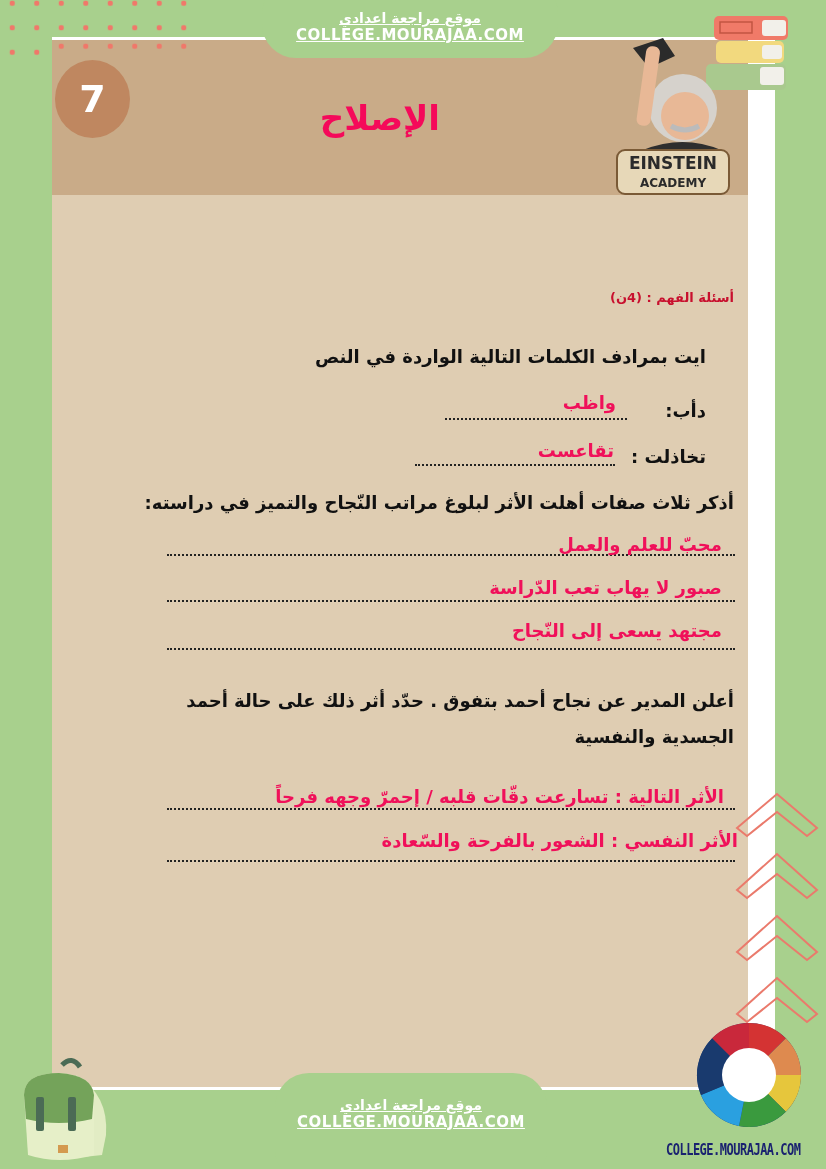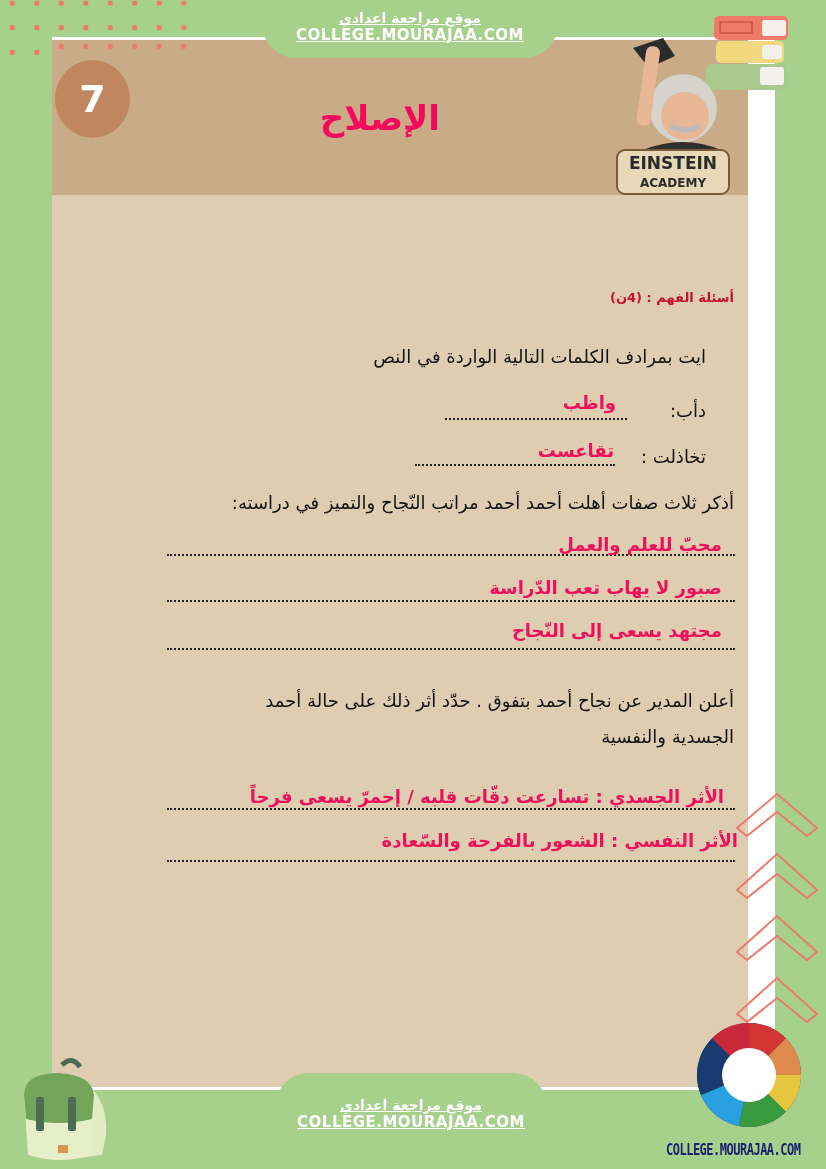--- a/index.html
+++ b/index.html
@@ -21,21 +21,21 @@
   .pill .ar{font-size:14px;text-decoration:underline;display:block;}
   .pill .en{font-size:15px;text-decoration:underline;letter-spacing:0.5px;display:block;font-family:"DejaVu Sans",sans-serif;}
   .pill-top .ar{margin-top:30px;}
   .pill-bottom .ar{margin-top:24px;}
   .num-circle{position:absolute;left:55px;top:60px;width:75px;height:78px;border-radius:50%;background:#bf8760;color:#fff;font-size:38px;font-weight:bold;display:flex;align-items:center;justify-content:center;}
   .page-title{position:absolute;left:250px;top:98px;width:190px;text-align:right;color:#f5095a;font-size:34px;font-weight:bold;direction:rtl;}
   .logo{position:absolute;left:613px;top:38px;width:120px;height:157px;}
   .books{position:absolute;left:700px;top:12px;width:92px;height:84px;}
   .rtl{direction:rtl;text-align:right;position:absolute;}
   .sec-title{right:92px;top:290px;color:#c8102e;font-size:13px;font-weight:bold;}
-  .q{color:#111;font-size:18px;font-weight:normal;}
+  .q{color:#111;font-size:18px;font-weight:bold;}
   .ans{color:#f0105a;font-size:18px;font-weight:bold;}
   .dotline{position:absolute;border-bottom:2px dotted #222;height:0;}
   .arrows{position:absolute;left:735px;top:790px;width:90px;height:260px;}
   .wheel{position:absolute;left:694px;top:1020px;width:110px;height:110px;}
   .site-brand{position:absolute;left:666px;top:1143px;width:150px;font-size:12px;font-weight:bold;color:#1a2270;font-family:"DejaVu Sans Mono",monospace;letter-spacing:-0.5px;transform:scaleY(1.3);}
   .backpack{position:absolute;left:14px;top:1055px;width:100px;height:112px;}
 </style>
 </head>
 <body>
 
@@ -85,36 +85,36 @@
 <div class="rtl q" style="right:120px;top:346px;">ايت بمرادف الكلمات التالية الواردة في النص</div>
 
 <div class="rtl q" style="right:120px;top:400px;">دأب:</div>
 <div class="dotline" style="left:445px;top:418px;width:182px;"></div>
 <div class="rtl ans" style="right:210px;top:392px;">واظب</div>
 
 <div class="rtl q" style="right:120px;top:446px;">تخاذلت :</div>
 <div class="dotline" style="left:415px;top:464px;width:200px;"></div>
 <div class="rtl ans" style="right:212px;top:440px;">تقاعست</div>
 
-<div class="rtl q" style="right:92px;top:492px;">أذكر ثلاث صفات أهلت أحمد أحمد مراتب النّجاح والتميز في دراسته:</div>
+<div class="rtl q" style="right:92px;top:492px;">أذكر ثلاث صفات أهلت الأثر لبلوغ مراتب النّجاح والتميز في دراسته:</div>
 
 <div class="dotline" style="left:167px;top:554px;width:568px;"></div>
 <div class="rtl ans" style="right:104px;top:534px;">محبّ للعلم والعمل</div>
 
 <div class="dotline" style="left:167px;top:600px;width:568px;"></div>
 <div class="rtl ans" style="right:104px;top:577px;">صبور لا يهاب تعب الدّراسة</div>
 
 <div class="dotline" style="left:167px;top:648px;width:568px;"></div>
 <div class="rtl ans" style="right:104px;top:620px;">مجتهد يسعى إلى النّجاح</div>
 
 <div class="rtl q" style="right:92px;top:690px;">أعلن المدير عن نجاح أحمد بتفوق . حدّد أثر ذلك على حالة أحمد</div>
 <div class="rtl q" style="right:92px;top:726px;">الجسدية والنفسية</div>
 
 <div class="dotline" style="left:167px;top:808px;width:568px;"></div>
-<div class="rtl ans" style="right:102px;top:786px;">الأثر الجسدي : تسارعت دقّات قلبه / إحمرّ يسعى فرحاً</div>
+<div class="rtl ans" style="right:102px;top:786px;">الأثر التالية : تسارعت دقّات قلبه / إحمرّ وجهه فرحاً</div>
 
 <div class="dotline" style="left:167px;top:860px;width:568px;"></div>
 <div class="rtl ans" style="right:88px;top:830px;">الأثر النفسي : الشعور بالفرحة والسّعادة</div>
 
 <svg class="arrows" viewBox="0 0 90 260">
   <g fill="none" stroke="#ea7a6c" stroke-width="2">
     <path d="M2 38 L42 4 L82 38 L72 46 L42 22 L12 46 Z"></path>
     <path d="M2 100 L42 64 L82 100 L72 108 L42 84 L12 108 Z"></path>
     <path d="M2 162 L42 126 L82 162 L72 170 L42 146 L12 170 Z"></path>
     <path d="M2 224 L42 188 L82 224 L72 232 L42 208 L12 232 Z"></path>

